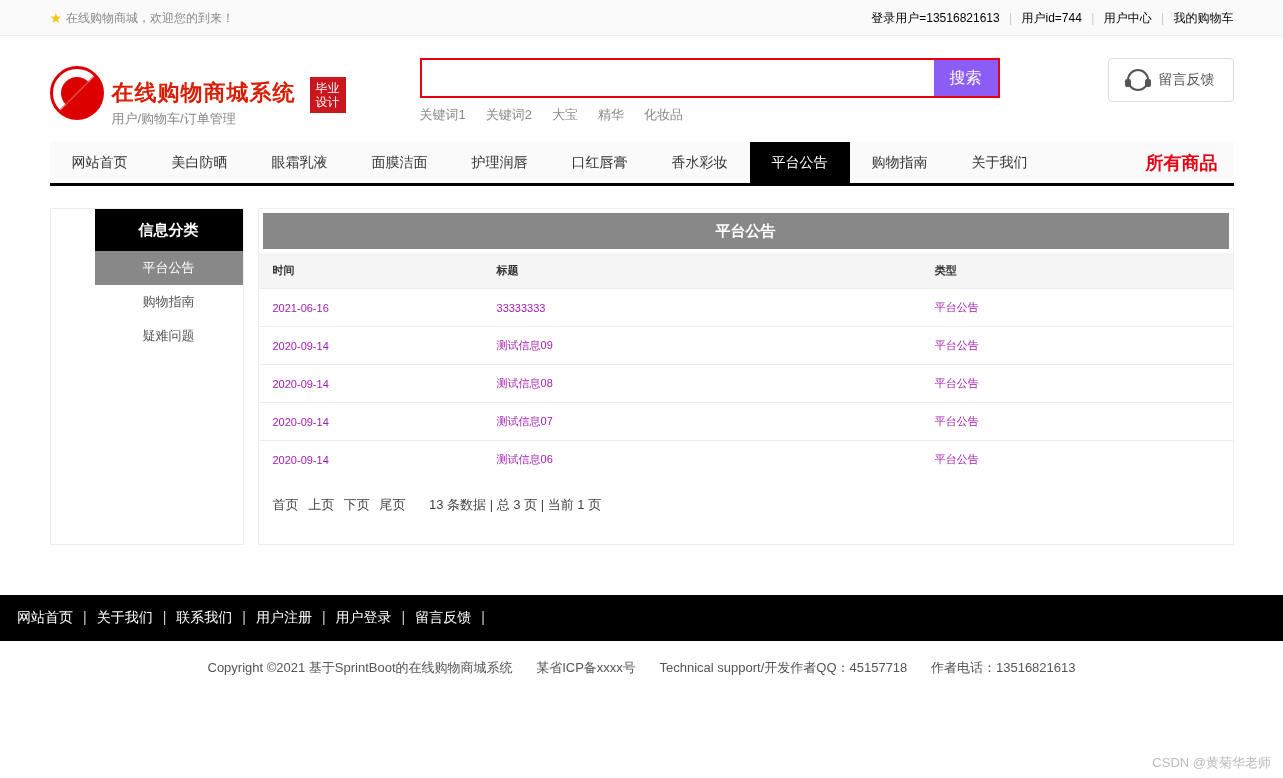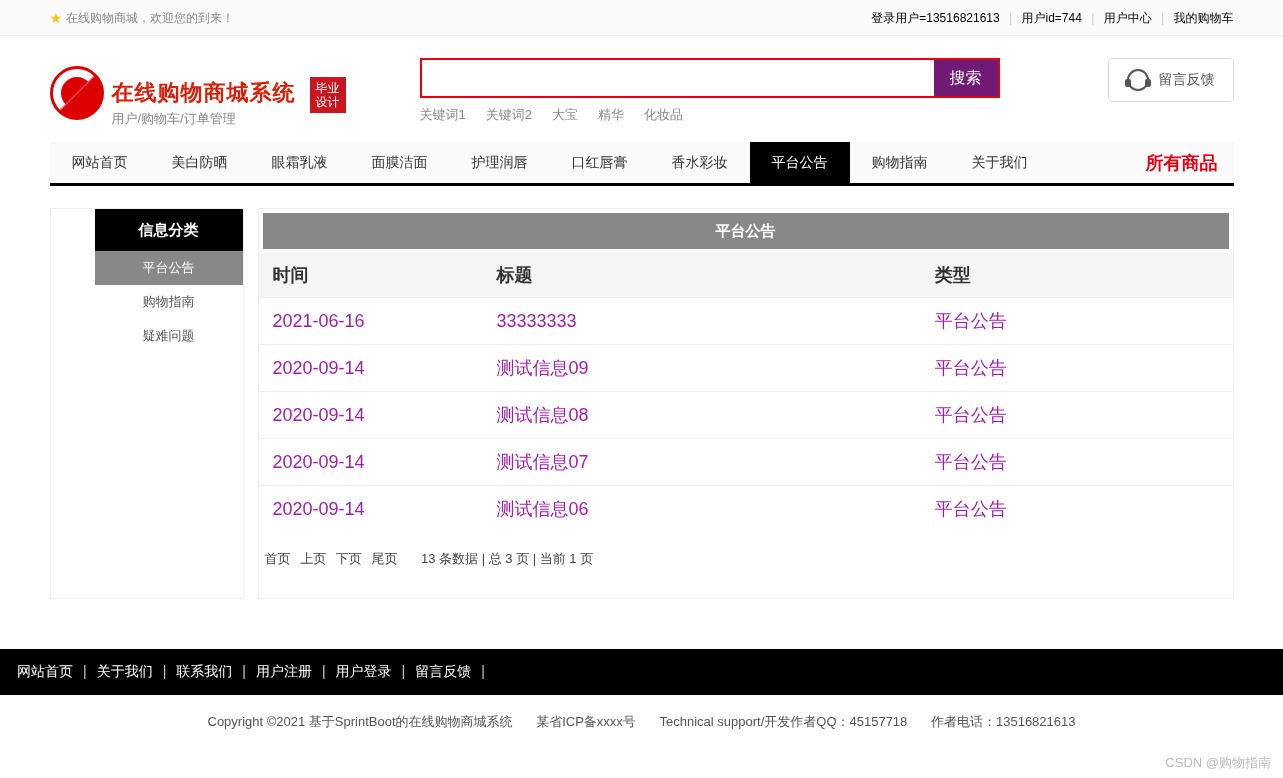--- a/index.html
+++ b/index.html
@@ -16,43 +16,43 @@
     .logo-area { display: flex; align-items: center; gap: 8px; width: 370px; }
     .logo-circle { width: 54px; height: 54px; border-radius: 50%; background: linear-gradient(135deg,#fff 48%,#d00 52%); border: 3px solid #d00; position: relative; }
     .logo-circle::after { content:""; position:absolute; inset:8px; border-radius:50%; background: linear-gradient(135deg,#d00 48%,transparent 52%); }
     .logo-text { display: flex; flex-direction: column; margin-top: 20px; }
     .logo-title { color: #d81e06; font-size: 22px; font-weight: bold; letter-spacing: 1px; }
     .logo-sub { color: #888; font-size: 13px; margin-top: 2px; }
     .badge-red { width: 36px; height: 36px; background: #c8171e; color: #fff; font-size: 12px; display: flex; flex-direction: column; justify-content: center; align-items: center; line-height: 1.2; margin-left: 6px; margin-top: 4px; }
     .search-area { width: 580px; }
     .search-box { display: flex; border: 2px solid #e60012; height: 40px; }
     .search-input { flex: 1; border: none; outline: none; padding: 0 10px; font-size: 14px; }
-    .search-btn { width: 64px; background: #701a75; color: #fff; border: none; font-size: 16px; cursor: pointer; }
+    .search-btn { width: 64px; background: #8b5cf6; color: #fff; border: none; font-size: 16px; cursor: pointer; }
     .keywords { margin-top: 8px; color: #888; font-size: 13px; }
     .keywords span { margin-right: 20px; cursor: pointer; }
     .feedback-area { margin-left: auto; }
     .feedback-btn { border: 1px solid #ddd; border-radius: 4px; padding: 10px 18px; display: flex; align-items: center; gap: 10px; font-size: 14px; color: #555; cursor: pointer; }
     .headset-icon { width: 22px; height: 22px; border: 2px solid #555; border-radius: 50%; position: relative; }
     .headset-icon::before { content:""; position:absolute; width:6px; height:8px; background:#555; border-radius:2px; left:-4px; top:8px; }
     .headset-icon::after { content:""; position:absolute; width:6px; height:8px; background:#555; border-radius:2px; right:-4px; top:8px; }
     .nav { background: #fafafa; border-bottom: 3px solid #000; margin-top: 14px; height: 44px; display: flex; align-items: stretch; }
     .nav-item { padding: 0 22px; display: flex; align-items: center; font-size: 14px; color: #333; cursor: pointer; }
     .nav-item.active { background: #000; color: #fff; }
     .nav-right { margin-left: auto; display: flex; align-items: center; padding-right: 16px; color: #e60012; font-size: 18px; font-weight: bold; cursor: pointer; }
     .main { display: flex; gap: 14px; padding: 14px 8px 40px; }
     .sidebar { width: 194px; border: 1px solid #eee; padding-left: 44px; }
     .side-head { background: #000; color: #fff; text-align: center; height: 42px; line-height: 42px; font-size: 15px; font-weight: bold; }
     .side-item { text-align: center; height: 34px; line-height: 34px; font-size: 13px; cursor: pointer; color: #555; }
     .side-item.active { background: #888; color: #fff; }
     .content { flex: 1; border: 1px solid #eee; padding-bottom: 30px; }
     .panel-head { background: #888; color: #fff; text-align: center; height: 36px; line-height: 36px; font-size: 15px; font-weight: bold; margin: 4px; }
-    table { width: 100%; border-collapse: collapse; font-size: 18px; }
+    table { width: 100%; border-collapse: collapse; font-size: 11px; }
     thead th { text-align: left; background: #f5f5f5; padding: 10px 14px; font-weight: bold; color: #333; }
     tbody td { padding: 11px 14px; border-top: 1px solid #eee; color: #a21caf; }
-    .pager { padding: 18px 6px 0; font-size: 13px; color: #444; }
+    .pager { padding: 18px 14px 0; font-size: 13px; color: #444; }
     .pager a { color: #444; text-decoration: none; margin-right: 6px; cursor: pointer; }
     .pager .info { margin-left: 14px; }
     .footer-nav { background: #000; color: #fff; text-align: left; padding: 14px 17px; font-size: 14px; margin-top: 10px; }
     .footer-nav a { color: #fff; text-decoration: none; }
     .footer-nav .sep { margin: 0 10px; color: #ccc; }
     .footer-info { text-align: center; padding: 18px 0 40px; color: #555; font-size: 13px; }
     .footer-info span { margin: 0 10px; }
     .watermark { position: fixed; bottom: 6px; right: 12px; color: #bbb; font-size: 13px; }
   </style>
 </head>
@@ -182,13 +182,13 @@
 
 <div class="footer-nav">
   <span id="footer-links"><a>网站首页</a><span class="sep">|</span><a>关于我们</a><span class="sep">|</span><a>联系我们</a><span class="sep">|</span><a>用户注册</a><span class="sep">|</span><a>用户登录</a><span class="sep">|</span><a>留言反馈</a><span class="sep">|</span></span>
 </div>
 <div class="footer-info">
   <span>Copyright ©2021 基于SprintBoot的在线购物商城系统</span>
   <span>某省ICP备xxxx号</span>
   <span>Technical support/开发作者QQ：45157718</span>
   <span>作者电话：13516821613</span>
 </div>
-<div class="watermark">CSDN @购物指南</div>
+<div class="watermark">CSDN @黄菊华老师</div>
 
 </body></html>

